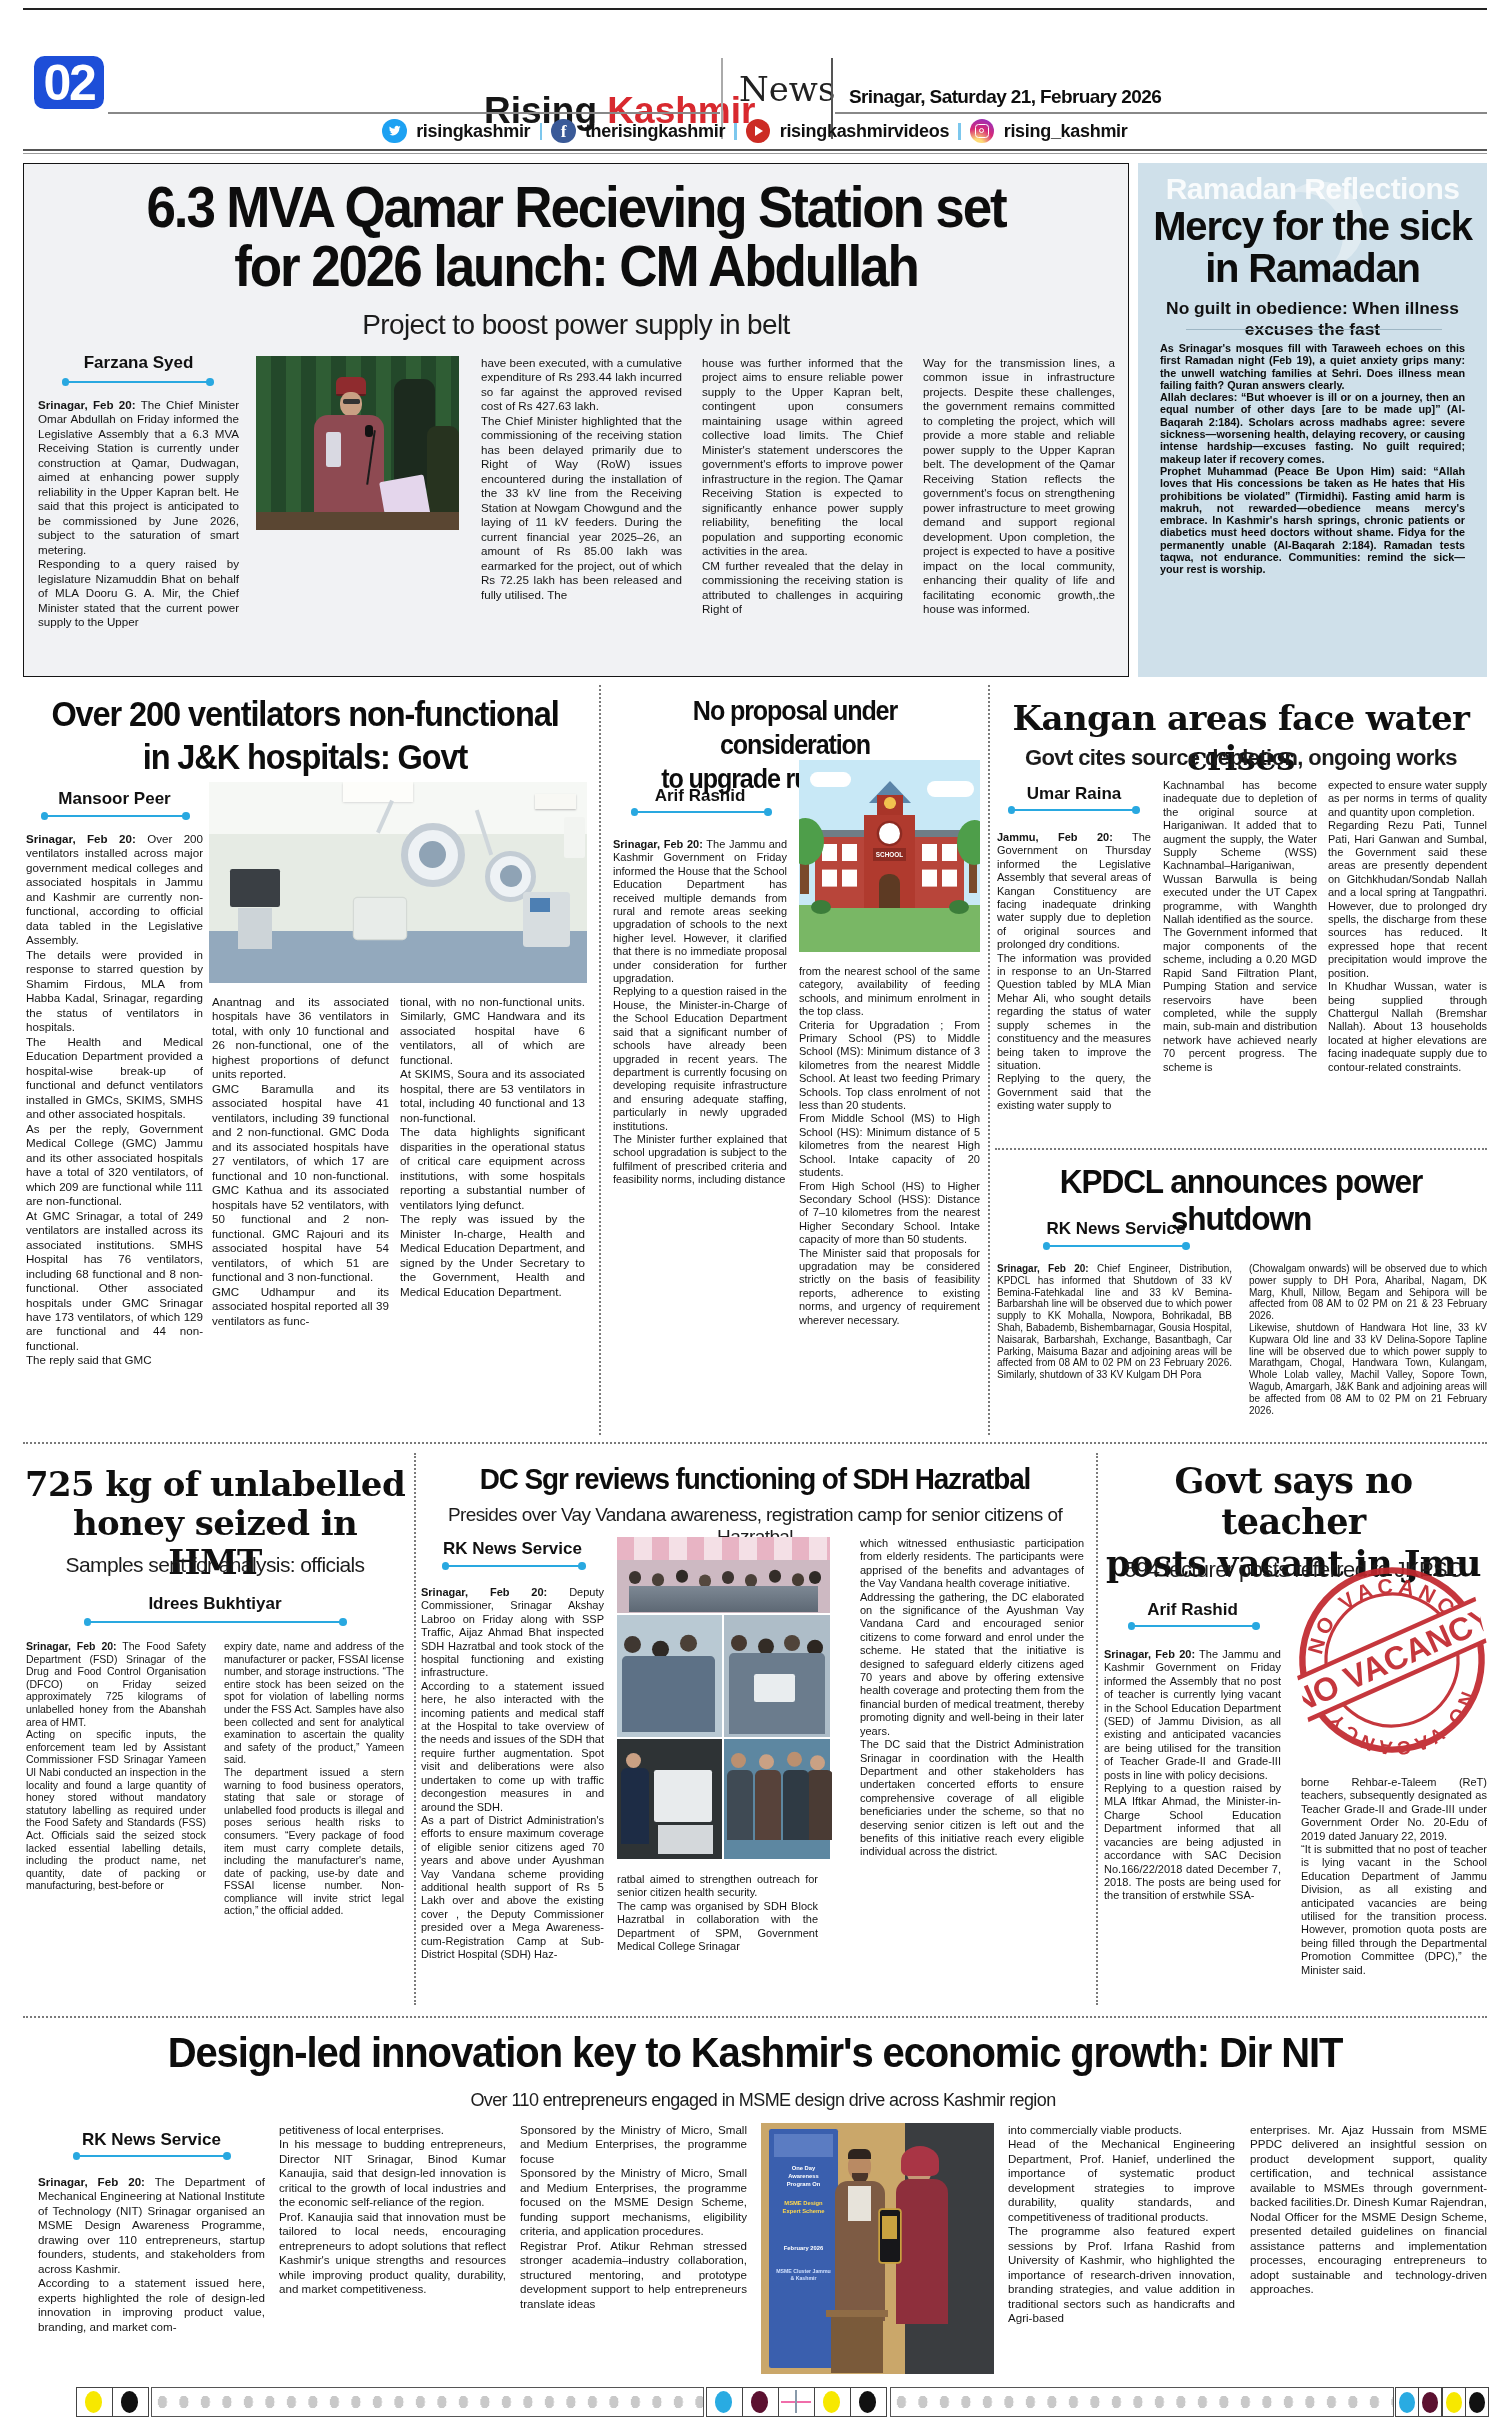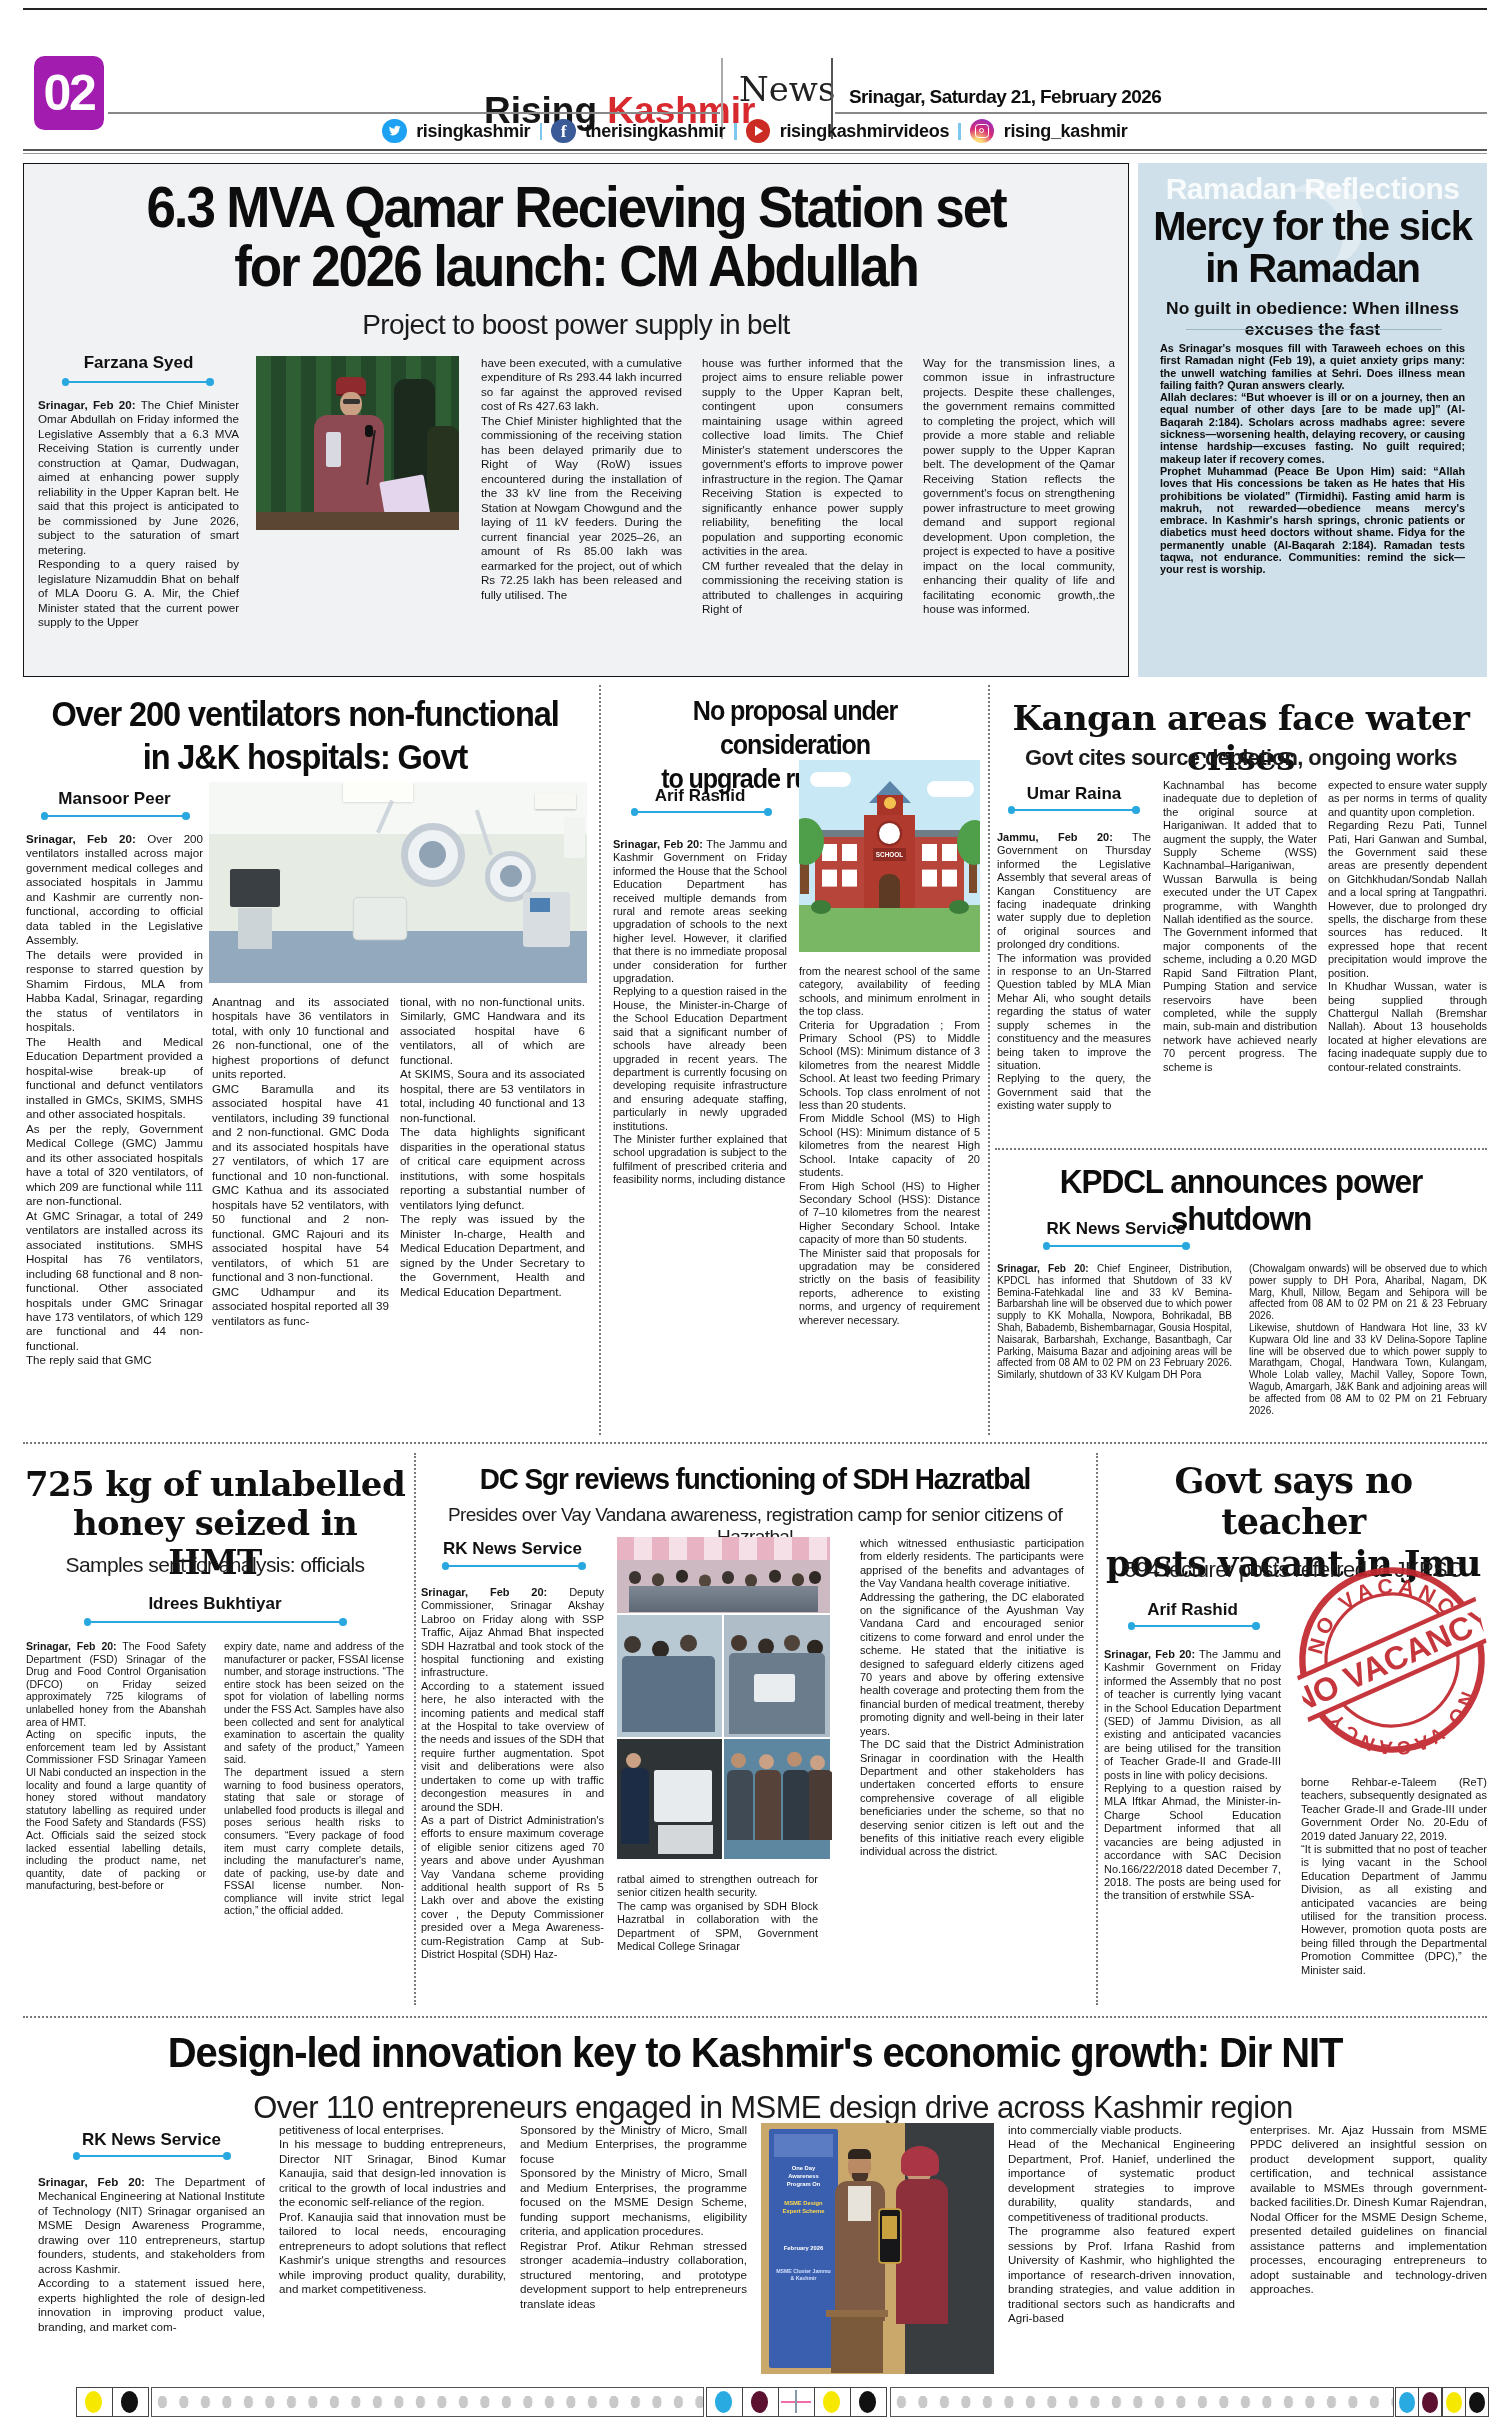--- a/index.html
+++ b/index.html
@@ -42,21 +42,21 @@
   .colorcell{position:absolute;border:1.2px solid #444;background:#fff;}
   .dotstrip{position:absolute;height:28px;border:1.2px solid #555;background-image:radial-gradient(ellipse 7.6px 10.5px at 10.5px 14px,#c9c9c9 60%,transparent 62%);background-size:21.5px 28px;background-repeat:repeat-x;background-color:#fff;}
   .oval{position:absolute;border-radius:50%;}
 </style>
 </head>
 <body>
 
 <div id="page">
 
   <div class="rule" style="left:23px;top:8.1px;width:1464px;height:2.3px;background:#222;"></div>
-  <div class="abs" style="left:34px;top:56px;width:70px;height:74px;background:#a21caf;border-radius:10.5px;display:flex;align-items:center;justify-content:center;">
+  <div class="abs" style="left:34px;top:56px;width:70px;height:53px;background:#1d4ed8;border-radius:10.5px;display:flex;align-items:center;justify-content:center;">
     <span style="color:#fff;font-family:'Liberation Sans',sans-serif;font-weight:900;font-size:50px;letter-spacing:-2.3px;">02</span>
   </div>
   <div class="abs brand" style="left:484px;top:65px;">
     <span style="color:#161616;">Rising</span>
     <span style="color:#d8292f;">Kashmir</span>
   </div>
   <div class="abs" style="left:721px;top:58px;width:1.7px;height:81px;background:#aaa;"></div>
   <div class="abs" style="left:739px;top:69px;font-family:'DejaVu Serif',serif;font-size:34px;color:#222;">News</div>
   <div class="abs" style="left:831px;top:58px;width:2.3px;height:81px;background:#555;"></div>
   <div class="abs" style="left:849px;top:86px;font-family:'Liberation Sans',sans-serif;font-weight:800;font-size:19px;letter-spacing:-0.6px;color:#0e0e0e;">Srinagar, Saturday 21, February 2026</div>
@@ -293,21 +293,21 @@
         <text x="150" y="167" text-anchor="middle" font-family="Liberation Sans,sans-serif" font-size="51" font-weight="900" fill="#c1272d">NO VACANCY</text>
       </g>
     </svg>
   </div>
   <div class="col f19" style="left:1104px;top:1648px;width:177px;height:357px;"><b class="dl">Srinagar, Feb 20:</b> <span>The Jammu and Kashmir Government on Friday informed the Assembly that no post of teacher is currently lying vacant in the School Education Department (SED) of Jammu Division, as all existing and anticipated vacancies are being utilised for the transition of Teacher Grade-II and Grade-III posts in line with policy decisions.
 Replying to a question raised by MLA Iftkar Ahmad, the Minister-in-Charge School Education Department informed that all vacancies are being adjusted in accordance with SAC Decision No.166/22/2018 dated December 7, 2018. The posts are being used for the transition of erstwhile SSA-</span></div>
   <div class="col f19" style="left:1301px;top:1776px;width:186px;height:230px;">borne Rehbar-e-Taleem (ReT) teachers, subsequently designated as Teacher Grade-II and Grade-III under Government Order No. 20-Edu of 2019 dated January 22, 2019.
 “It is submitted that no post of teacher is lying vacant in the School Education Department of Jammu Division, as all existing and anticipated vacancies are being utilised for the transition process. However, promotion quota posts are being filled through the Departmental Promotion Committee (DPC),” the Minister said.</div>
 
   <div class="hl cond" style="left:23px;top:2030px;width:1464px;font-size:43px;line-height:1.05;">Design-led innovation key to Kashmir's economic growth: Dir NIT</div>
-  <div class="sub" style="left:41px;top:2090px;width:1464px;font-size:31px;">Over 110 entrepreneurs engaged in MSME design drive across Kashmir region</div>
+  <div class="sub" style="left:31px;top:2090px;width:1464px;font-size:18px;">Over 110 entrepreneurs engaged in MSME design drive across Kashmir region</div>
   <div class="byname" style="left:38px;top:2130px;width:227px;">RK News Service</div>
   <div class="brule" style="left:76px;top:2155px;width:151px;"></div>
   <div class="ph ph-msme" style="left:761px;top:2123px;width:233px;height:251px;">
     <span style="left:8.1px;top:5.8px;width:69px;height:239px;background:#3a5fae;border-radius:2.3px;"></span>
     <span style="left:12.8px;top:10.5px;width:59px;height:23px;background:#5b7cc2;"></span>
     <span style="left:15px;top:41px;width:55px;color:#fff;font-family:'Liberation Sans',sans-serif;font-size:5.8px;font-weight:700;text-align:center;line-height:1.4;">One Day Awareness Program On</span>
     <span style="left:15px;top:76px;width:55px;color:#ffd84d;font-family:'Liberation Sans',sans-serif;font-size:5.8px;font-weight:700;text-align:center;line-height:1.4;">MSME Design Expert Scheme</span>
     <span style="left:15px;top:122px;width:55px;color:#fff;font-family:'Liberation Sans',sans-serif;font-size:5.8px;font-weight:700;text-align:center;">February 2026</span>
     <span style="left:15px;top:145px;width:55px;color:#cfe0ff;font-family:'Liberation Sans',sans-serif;font-size:5.2px;font-weight:700;text-align:center;line-height:1.4;">MSME Cluster Jammu &amp; Kashmir</span>
     <span style="left:87px;top:30px;width:23px;height:27px;background:#b98a63;border-radius:45%;"></span>

